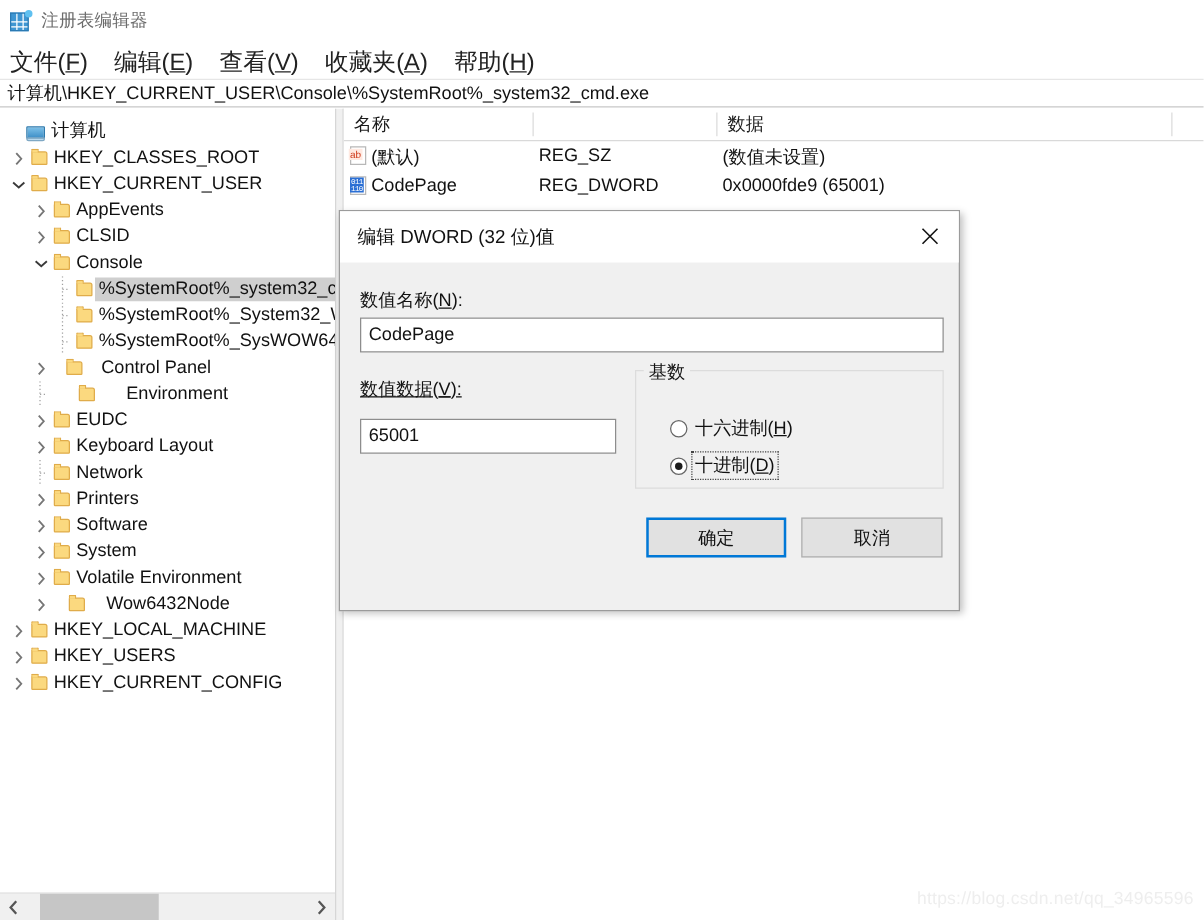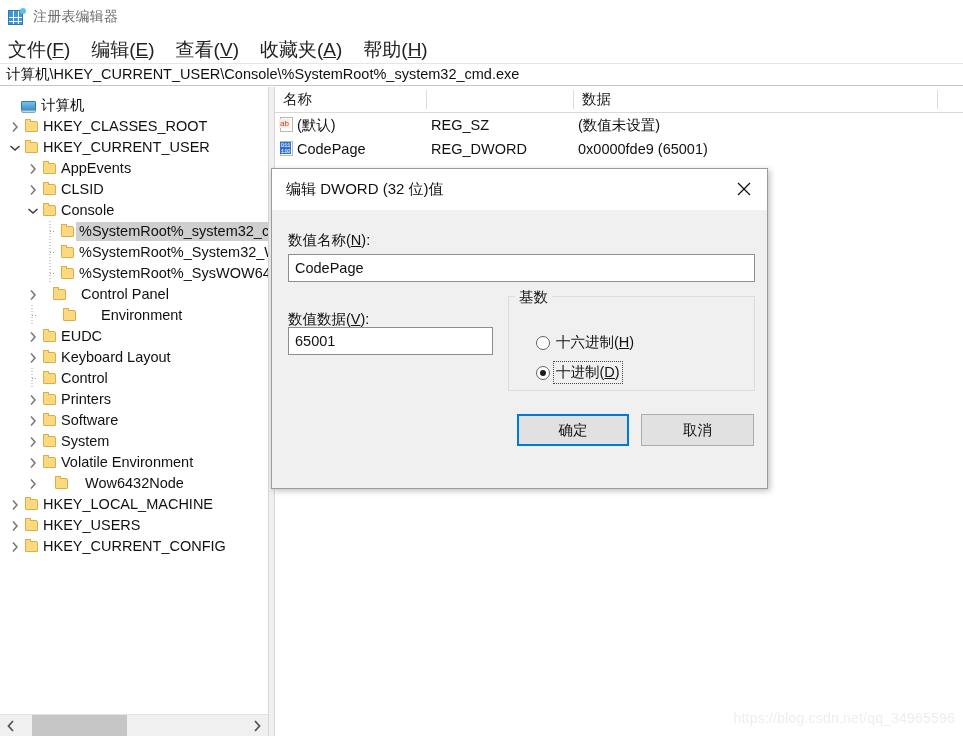--- a/index.html
+++ b/index.html
@@ -486,21 +486,21 @@
       <div class="tree-row" style="padding-left: 24px;">
         <div class="twisty">
           <svg width="17" height="21" viewBox="0 0 17 21">
             <line x1="8" y1="0" x2="8" y2="21" stroke="#a0a0a0" stroke-width="1" stroke-dasharray="1,2"></line>
             <line x1="8" y1="10.5" x2="14" y2="10.5" stroke="#a0a0a0" stroke-width="1" stroke-dasharray="1,2"></line>
           </svg>
         </div>
         <div class="folder">
           <div class="f"></div>
         </div>
-        <div class="tree-label">Control</div>
+        <div class="tree-label">Network</div>
       </div>
       <div class="tree-row" style="padding-left: 24px;">
         <div class="twisty">
           <svg width="8" height="12" viewBox="0 0 8 12">
             <polyline points="2,1.5 6,6 2,10.5" fill="none" stroke="#767676" stroke-width="1.5"></polyline>
           </svg>
         </div>
         <div class="folder">
           <div class="f"></div>
         </div>
@@ -646,22 +646,22 @@
         <line x1="1" y1="1" x2="13" y2="13" stroke="#111" stroke-width="1.3"></line>
         <line x1="13" y1="1" x2="1" y2="13" stroke="#111" stroke-width="1.3"></line>
       </svg>
     </div>
   </div>
 
   <div class="dlg-body">
     <div class="dlg-label" style="left:16px; top:21px;">数值名称(<u>N</u>):</div>
     <div class="dlg-input" style="left:16px; top:44px; width:467px; height:28px;">CodePage</div>
 
-    <div class="dlg-label" style="left:16px; top:100px;">数值数据(<u>V</u>):</div>
-    <div class="dlg-input" style="left:16px; top:117px; width:205px; height:28px;">65001</div>
+    <div class="dlg-label" style="left:16px; top:92px;text-decoration:underline;">数值数据(<u>V</u>):</div>
+    <div class="dlg-input" style="left:16px; top:125px; width:205px; height:28px;">65001</div>
 
     <div class="groupbox" style="left:236px; top:86px; width:247px; height:95px;"></div>
     <div class="groupbox-title" style="left:243px; top:78px;">基数</div>
 
     <div class="radio-row" style="left:264px; top:122px;">
       <div class="radio"></div>
       <div class="radio-label">十六进制(<u>H</u>)</div>
     </div>
 
     <div class="radio-row" style="left:264px; top:152px;">

